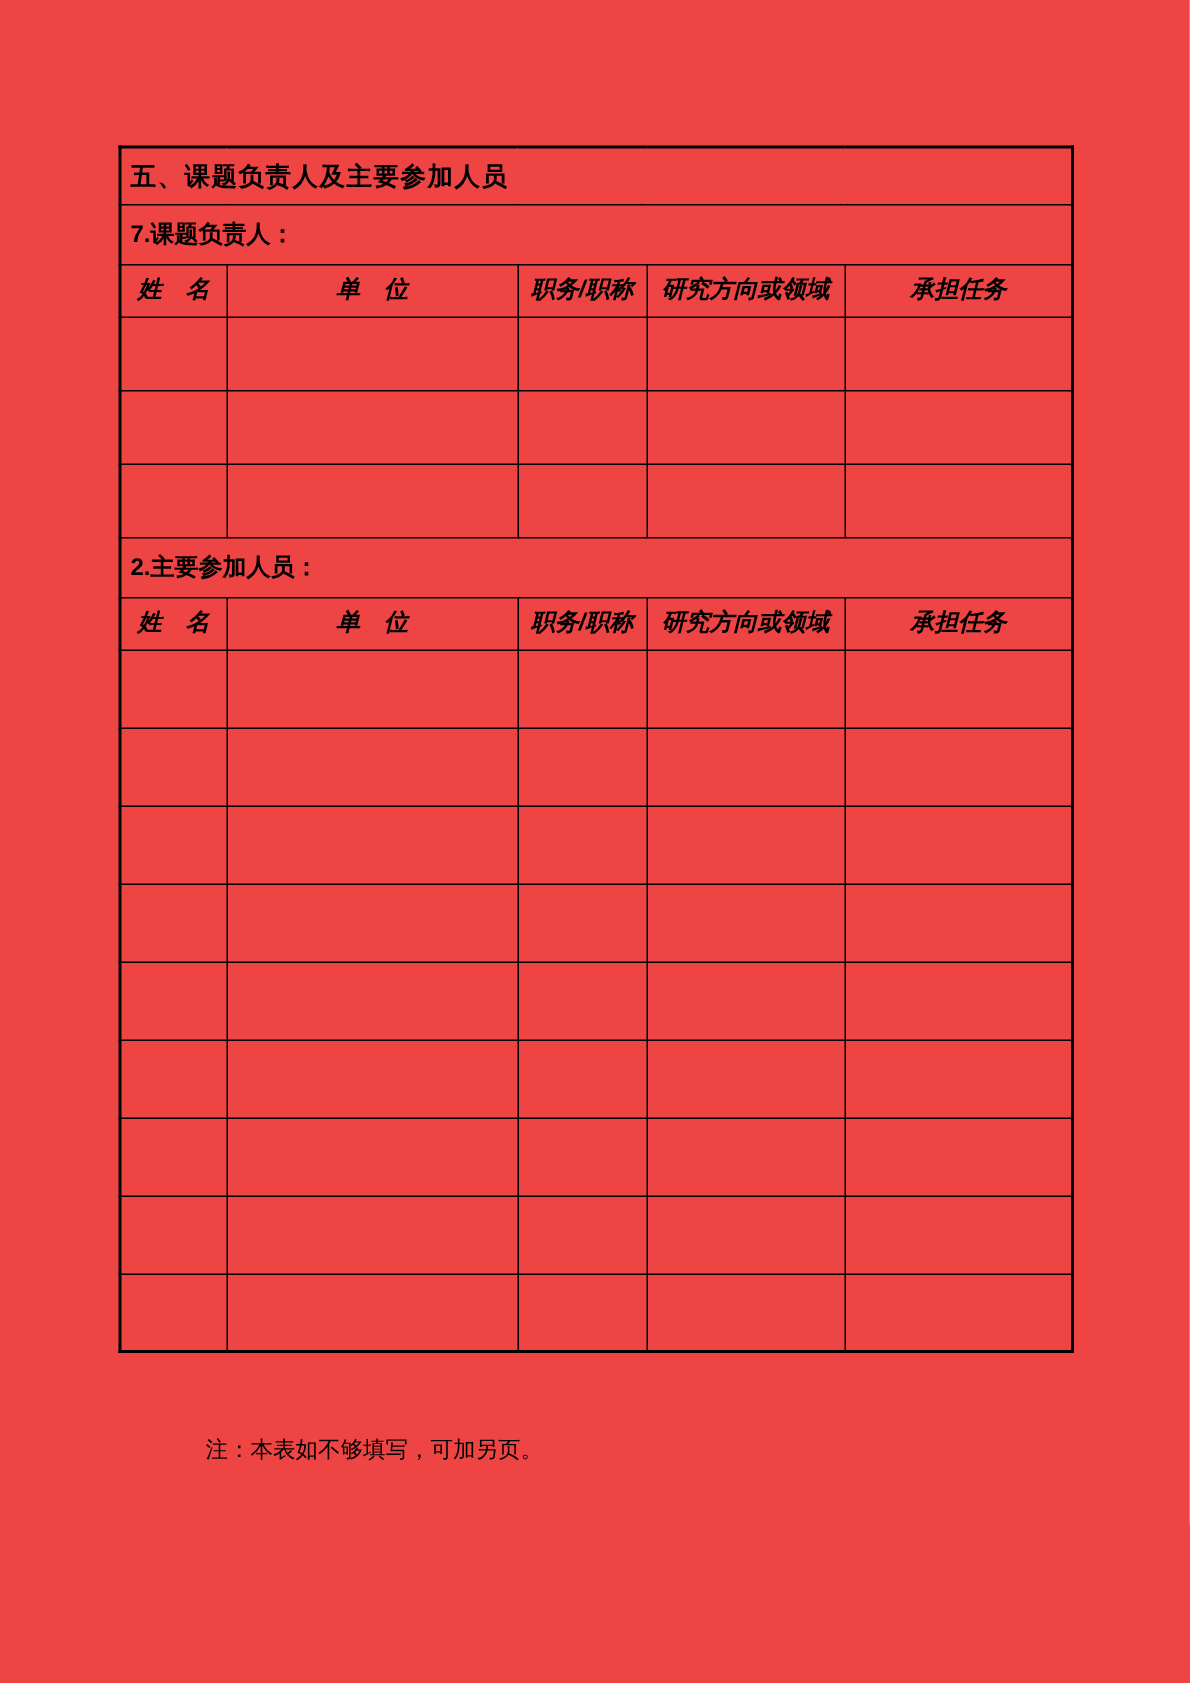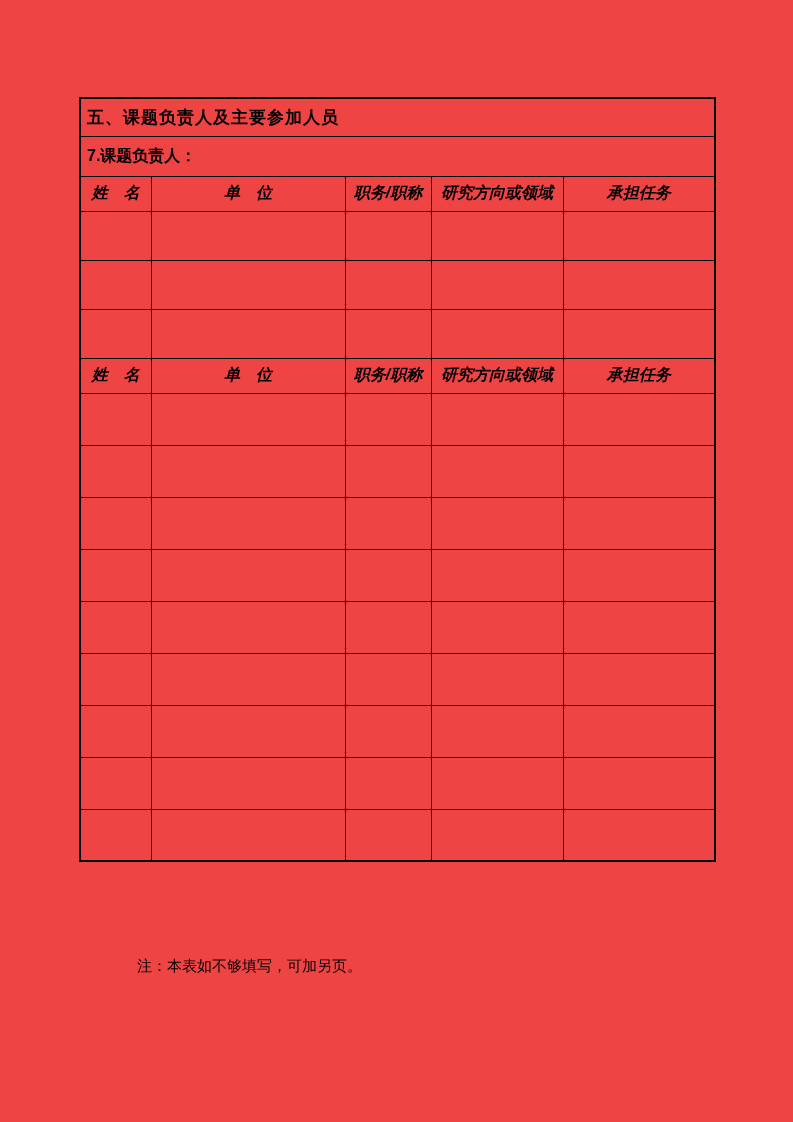--- a/index.html
+++ b/index.html
@@ -116,20 +116,23 @@
           <td></td>
           <td></td>
           <td></td>
           <td></td>
           <td></td>
         </tr>
       </tbody>
 
     <tbody>
       <tr>
+        <td class="section-cell" colspan="5">2.主要参加人员：</td>
+      </tr>
+      <tr>
         <td class="head-cell">姓　名</td>
         <td class="head-cell">单　位</td>
         <td class="head-cell">职务/职称</td>
         <td class="head-cell">研究方向或领域</td>
         <td class="head-cell">承担任务</td>
       </tr>
     </tbody>
 
     <tbody class="body-rows-2">
         <tr>

